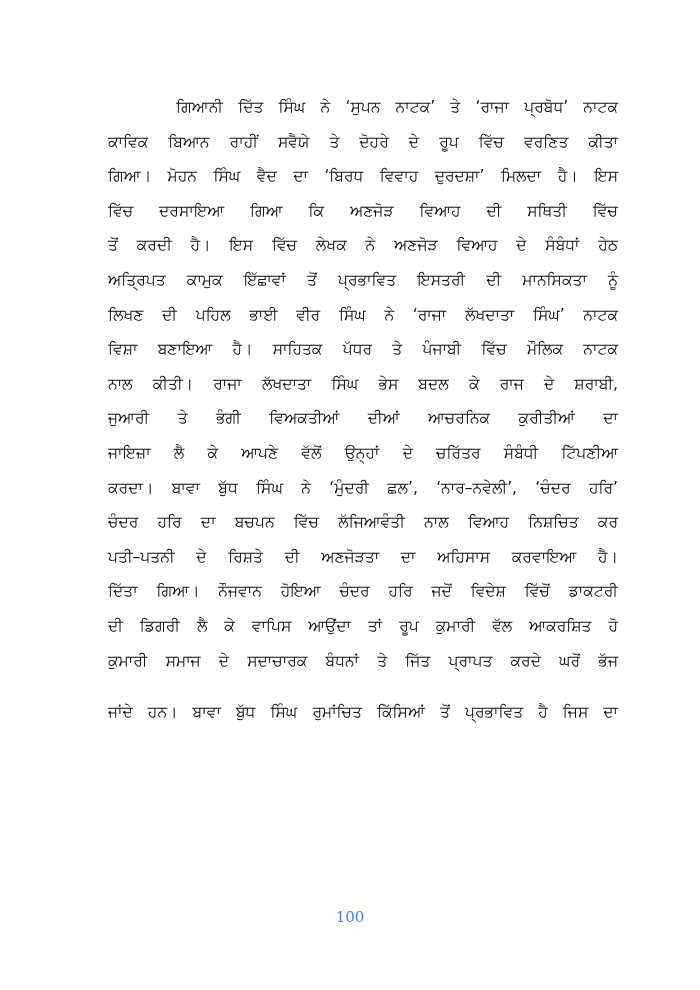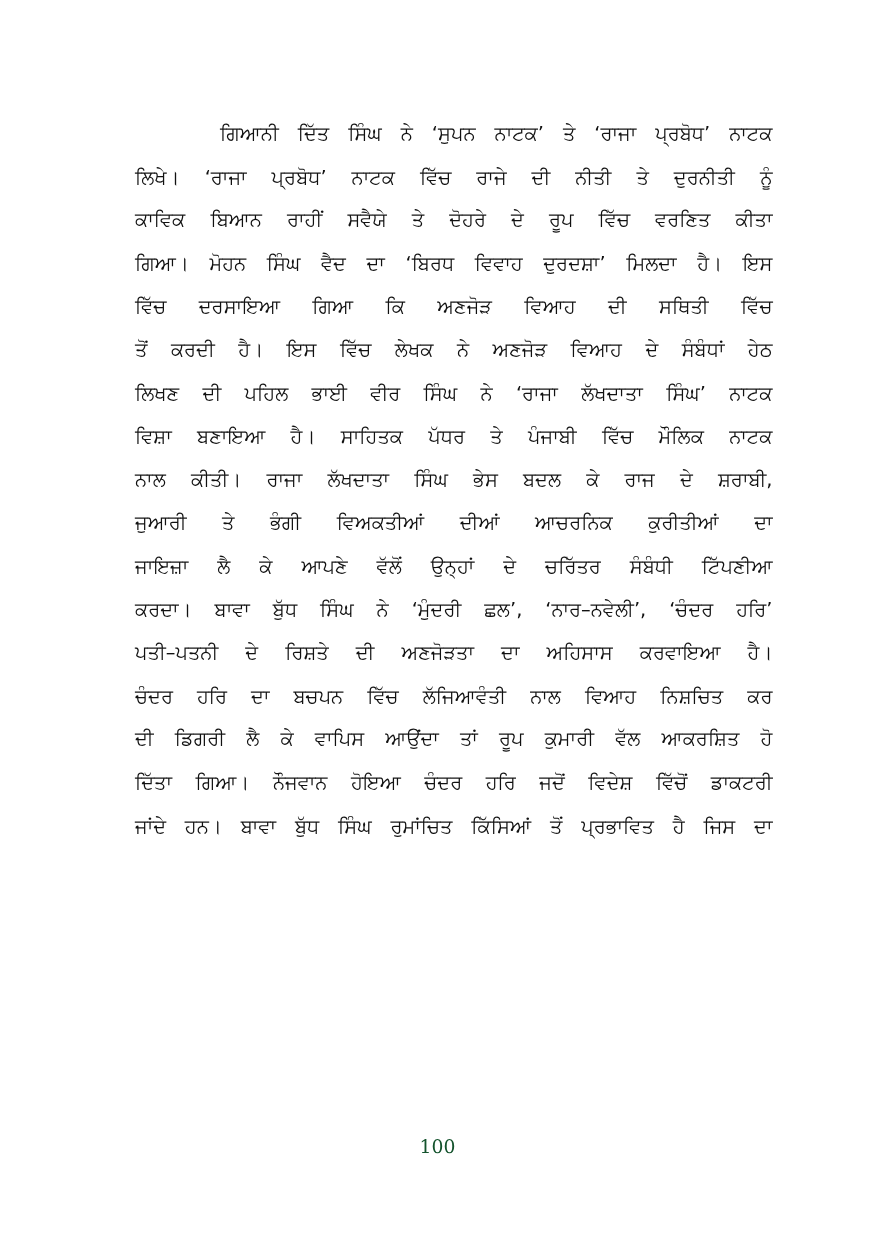--- a/index.html
+++ b/index.html
@@ -35,49 +35,51 @@
       line-height: 34.6px;
       white-space: nowrap;
       text-align: justify;
       text-align-last: justify;
     }
     .line.first {
       padding-left: 68px;
     }
     .line.last {
       text-align-last: justify;
+      margin-top: 17px;
     }
     .page-number {
       position: absolute;
       left: 0;
       width: 700px;
       top: 908px;
       text-align: center;
       font-family: "DejaVu Serif", "Liberation Serif", serif;
       font-size: 15px;
-      color: #14532d;
+      color: #3b82f6;
     }
   </style>
 </head>
 <body>
 
 <div class="page">
   <div class="text-block">
     <span class="line first">ਗਿਆਨੀ ਦਿੱਤ ਸਿੰਘ ਨੇ ‘ਸੁਪਨ ਨਾਟਕ’ ਤੇ ‘ਰਾਜਾ ਪ੍ਰਬੋਧ’ ਨਾਟਕ</span>
-    <span class="line">ਲਿਖੇ। ‘ਰਾਜਾ ਪ੍ਰਬੋਧ’ ਨਾਟਕ ਵਿੱਚ ਰਾਜੇ ਦੀ ਨੀਤੀ ਤੇ ਦੁਰਨੀਤੀ ਨੂੰ</span>
     <span class="line">ਕਾਵਿਕ ਬਿਆਨ ਰਾਹੀਂ ਸਵੈਯੇ ਤੇ ਦੋਹਰੇ ਦੇ ਰੂਪ ਵਿੱਚ ਵਰਣਿਤ ਕੀਤਾ</span>
     <span class="line">ਗਿਆ। ਮੋਹਨ ਸਿੰਘ ਵੈਦ ਦਾ ‘ਬਿਰਧ ਵਿਵਾਹ ਦੁਰਦਸ਼ਾ’ ਮਿਲਦਾ ਹੈ। ਇਸ</span>
     <span class="line">ਵਿੱਚ ਦਰਸਾਇਆ ਗਿਆ ਕਿ ਅਣਜੋੜ ਵਿਆਹ ਦੀ ਸਥਿਤੀ ਵਿੱਚ</span>
     <span class="line">ਤੋਂ ਕਰਦੀ ਹੈ। ਇਸ ਵਿੱਚ ਲੇਖਕ ਨੇ ਅਣਜੋੜ ਵਿਆਹ ਦੇ ਸੰਬੰਧਾਂ ਹੇਠ</span>
+    <span class="line">ਅਤ੍ਰਿਪਤ ਕਾਮੁਕ ਇੱਛਾਵਾਂ ਤੋਂ ਪ੍ਰਭਾਵਿਤ ਇਸਤਰੀ ਦੀ ਮਾਨਸਿਕਤਾ ਨੂੰ</span>
     <span class="line">ਲਿਖਣ ਦੀ ਪਹਿਲ ਭਾਈ ਵੀਰ ਸਿੰਘ ਨੇ ‘ਰਾਜਾ ਲੱਖਦਾਤਾ ਸਿੰਘ’ ਨਾਟਕ</span>
     <span class="line">ਵਿਸ਼ਾ ਬਣਾਇਆ ਹੈ। ਸਾਹਿਤਕ ਪੱਧਰ ਤੇ ਪੰਜਾਬੀ ਵਿੱਚ ਮੌਲਿਕ ਨਾਟਕ</span>
     <span class="line">ਨਾਲ ਕੀਤੀ। ਰਾਜਾ ਲੱਖਦਾਤਾ ਸਿੰਘ ਭੇਸ ਬਦਲ ਕੇ ਰਾਜ ਦੇ ਸ਼ਰਾਬੀ,</span>
     <span class="line">ਜੁਆਰੀ ਤੇ ਭੰਗੀ ਵਿਅਕਤੀਆਂ ਦੀਆਂ ਆਚਰਨਿਕ ਕੁਰੀਤੀਆਂ ਦਾ</span>
     <span class="line">ਜਾਇਜ਼ਾ ਲੈ ਕੇ ਆਪਣੇ ਵੱਲੋਂ ਉਨ੍ਹਾਂ ਦੇ ਚਰਿੱਤਰ ਸੰਬੰਧੀ ਟਿੱਪਣੀਆ</span>
     <span class="line">ਕਰਦਾ। ਬਾਵਾ ਬੁੱਧ ਸਿੰਘ ਨੇ ‘ਮੁੰਦਰੀ ਛਲ’, ‘ਨਾਰ–ਨਵੇਲੀ’, ‘ਚੰਦਰ ਹਰਿ’</span>
+    <span class="line">ਚੰਦਰ ਹਰਿ ਦਾ ਬਚਪਨ ਵਿੱਚ ਲੱਜਿਆਵੰਤੀ ਨਾਲ ਵਿਆਹ ਨਿਸ਼ਚਿਤ ਕਰ</span>
     <span class="line">ਪਤੀ–ਪਤਨੀ ਦੇ ਰਿਸ਼ਤੇ ਦੀ ਅਣਜੋੜਤਾ ਦਾ ਅਹਿਸਾਸ ਕਰਵਾਇਆ ਹੈ।</span>
-    <span class="line">ਚੰਦਰ ਹਰਿ ਦਾ ਬਚਪਨ ਵਿੱਚ ਲੱਜਿਆਵੰਤੀ ਨਾਲ ਵਿਆਹ ਨਿਸ਼ਚਿਤ ਕਰ</span>
+    <span class="line">ਦਿੱਤਾ ਗਿਆ। ਨੌਜਵਾਨ ਹੋਇਆ ਚੰਦਰ ਹਰਿ ਜਦੋਂ ਵਿਦੇਸ਼ ਵਿੱਚੋਂ ਡਾਕਟਰੀ</span>
     <span class="line">ਦੀ ਡਿਗਰੀ ਲੈ ਕੇ ਵਾਪਿਸ ਆਉਂਦਾ ਤਾਂ ਰੂਪ ਕੁਮਾਰੀ ਵੱਲ ਆਕਰਸ਼ਿਤ ਹੋ</span>
-    <span class="line">ਦਿੱਤਾ ਗਿਆ। ਨੌਜਵਾਨ ਹੋਇਆ ਚੰਦਰ ਹਰਿ ਜਦੋਂ ਵਿਦੇਸ਼ ਵਿੱਚੋਂ ਡਾਕਟਰੀ</span>
+    <span class="line">ਕੁਮਾਰੀ ਸਮਾਜ ਦੇ ਸਦਾਚਾਰਕ ਬੰਧਨਾਂ ਤੇ ਜਿੱਤ ਪ੍ਰਾਪਤ ਕਰਦੇ ਘਰੋਂ ਭੱਜ</span>
     <span class="line last">ਜਾਂਦੇ ਹਨ। ਬਾਵਾ ਬੁੱਧ ਸਿੰਘ ਰੁਮਾਂਚਿਤ ਕਿੱਸਿਆਂ ਤੋਂ ਪ੍ਰਭਾਵਿਤ ਹੈ ਜਿਸ ਦਾ</span>
   </div>
   <div class="page-number">100</div>
 </div>
 
 </body></html>

